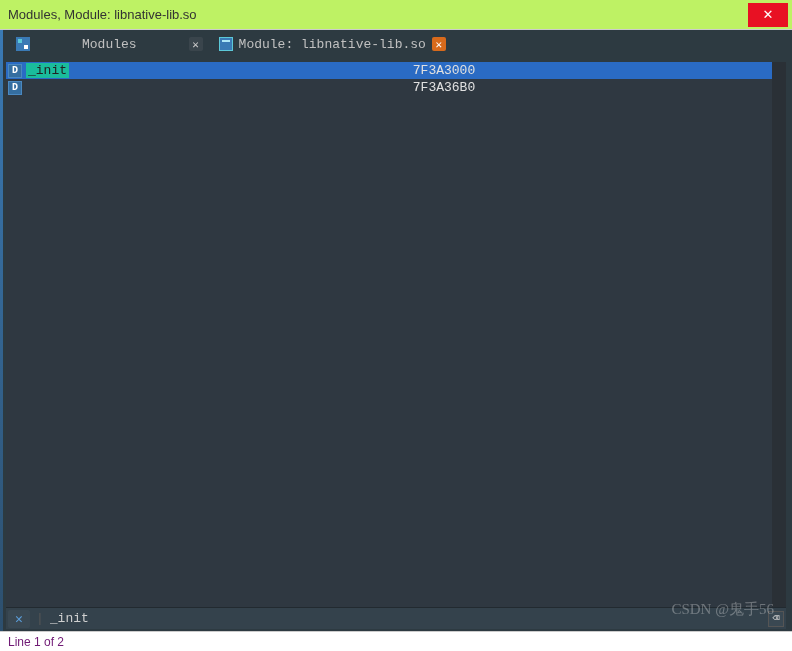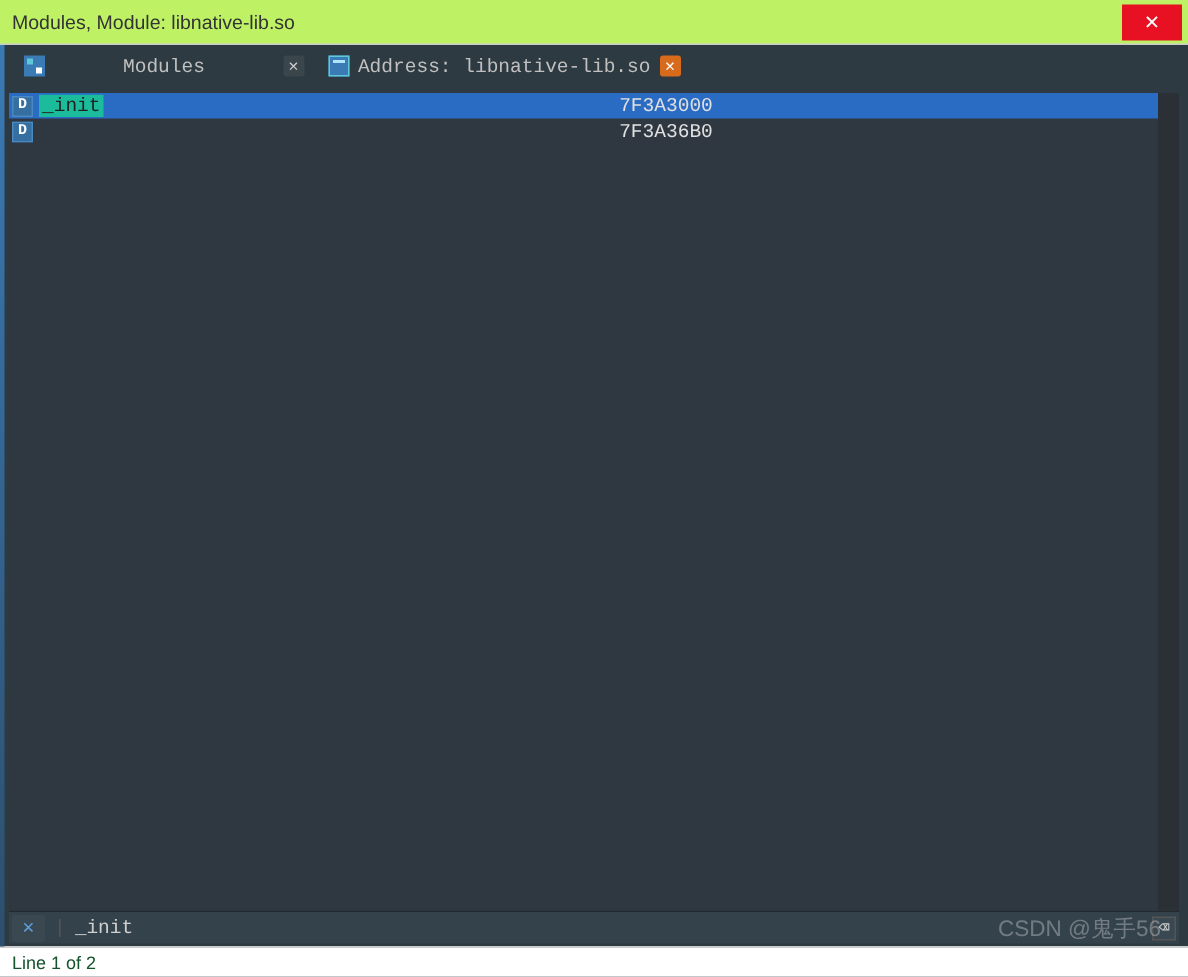--- a/index.html
+++ b/index.html
@@ -256,32 +256,32 @@
       border: 1px solid #555;
       cursor: pointer;
     }
     .status-bar {
       height: 20px;
       background: #fff;
       display: flex;
       align-items: center;
       padding: 0 8px;
       font-size: 12px;
-      color: #14532d;
+      color: #701a75;
       border-top: 1px solid #ccc;
       justify-content: space-between;
     }
     .watermark {
       position: absolute;
       right: 18px;
-      bottom: 22px;
+      bottom: 32px;
       color: rgba(230,230,230,0.35);
       font-size: 15px;
       pointer-events: none;
-      font-family: Liberation Sans, sans-serif;
+      font-family: Liberation Serif, serif;
     }
     .left-edge {
       position: absolute;
       left: 0;
       top: 30px;
       width: 3px;
       bottom: 20px;
       background: linear-gradient(#3a7ab5, #2d4f6d);
       z-index: 5;
     }
@@ -302,21 +302,21 @@
     <div class="tab-bar">
       <div class="tab">
         <span class="tab-icon-modules"></span>
         <span style="width:40px;"></span>
         <span>Modules</span>
         <span style="width:40px;"></span>
         <span class="tab-close">✕</span>
       </div>
       <div class="tab">
         <span class="tab-icon-module-single"></span>
-        <span>Address: libnative-lib.so</span>
+        <span>Module: libnative-lib.so</span>
         <span class="tab-close orange">✕</span>
       </div>
     </div>
 
     <div class="panel">
       <div class="table-body">
         <div class="row selected">
           <div class="col-name">
             <span class="badge-d">D</span>
             <span class="fn-name highlighted">_init</span>

